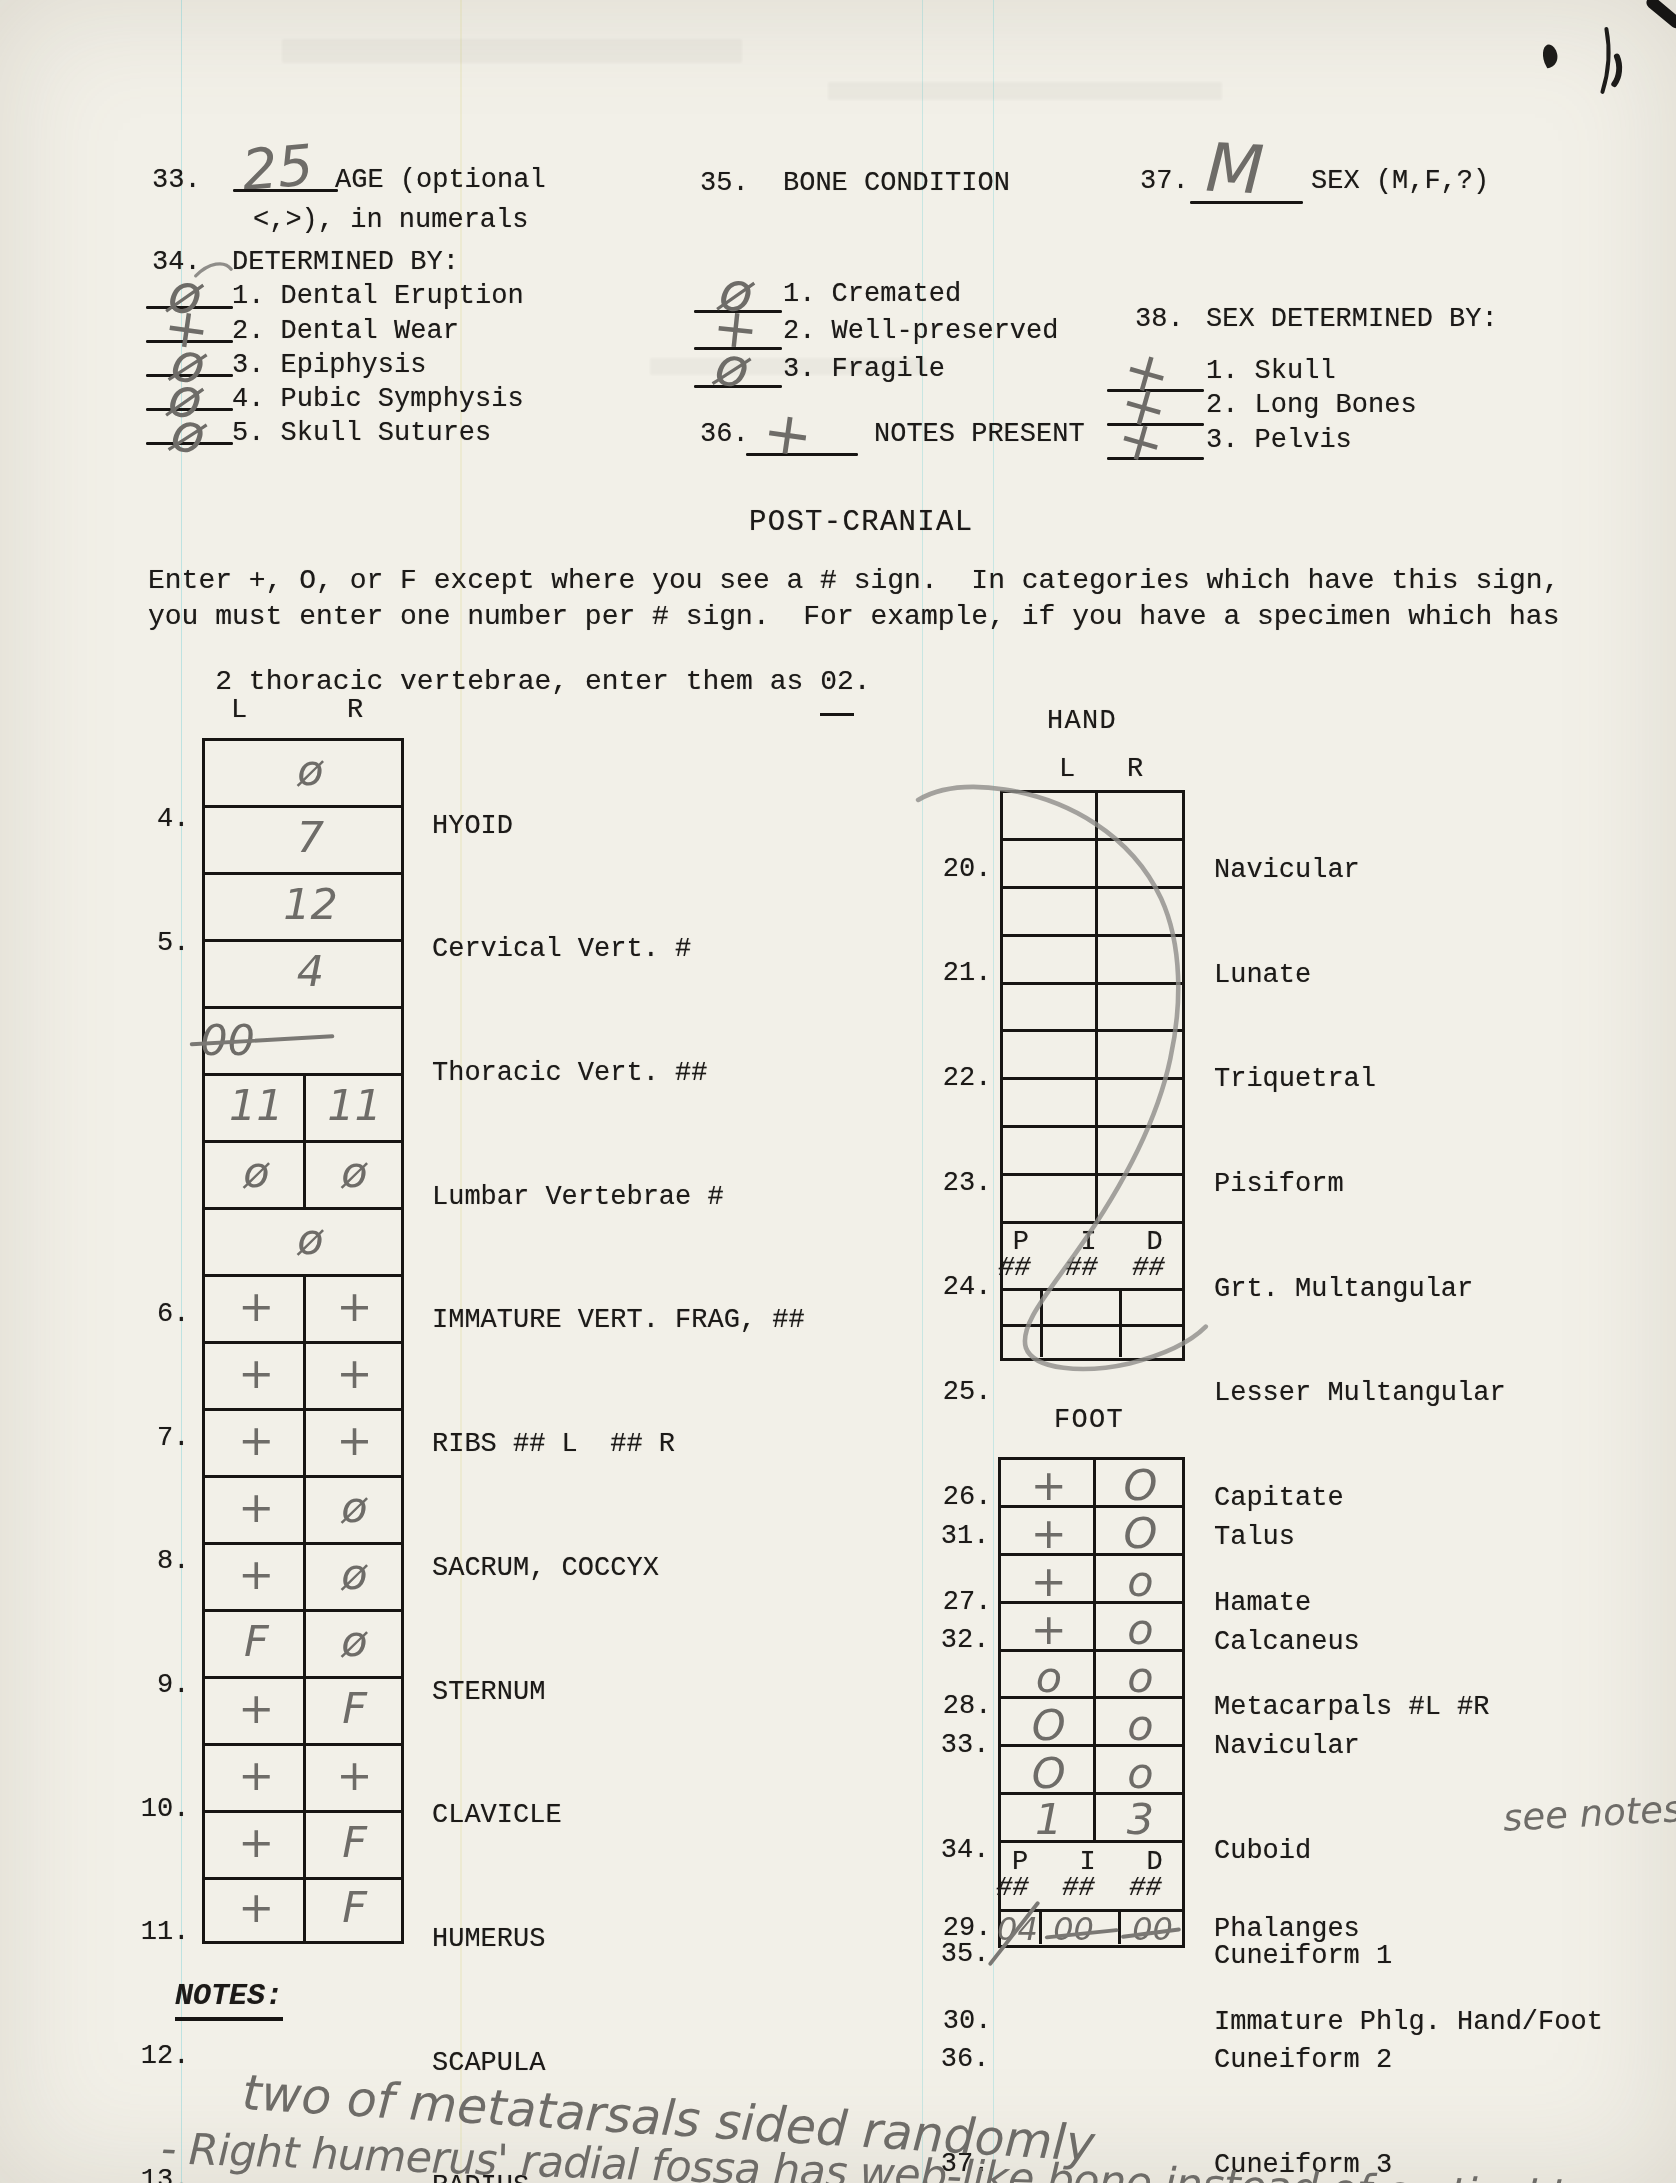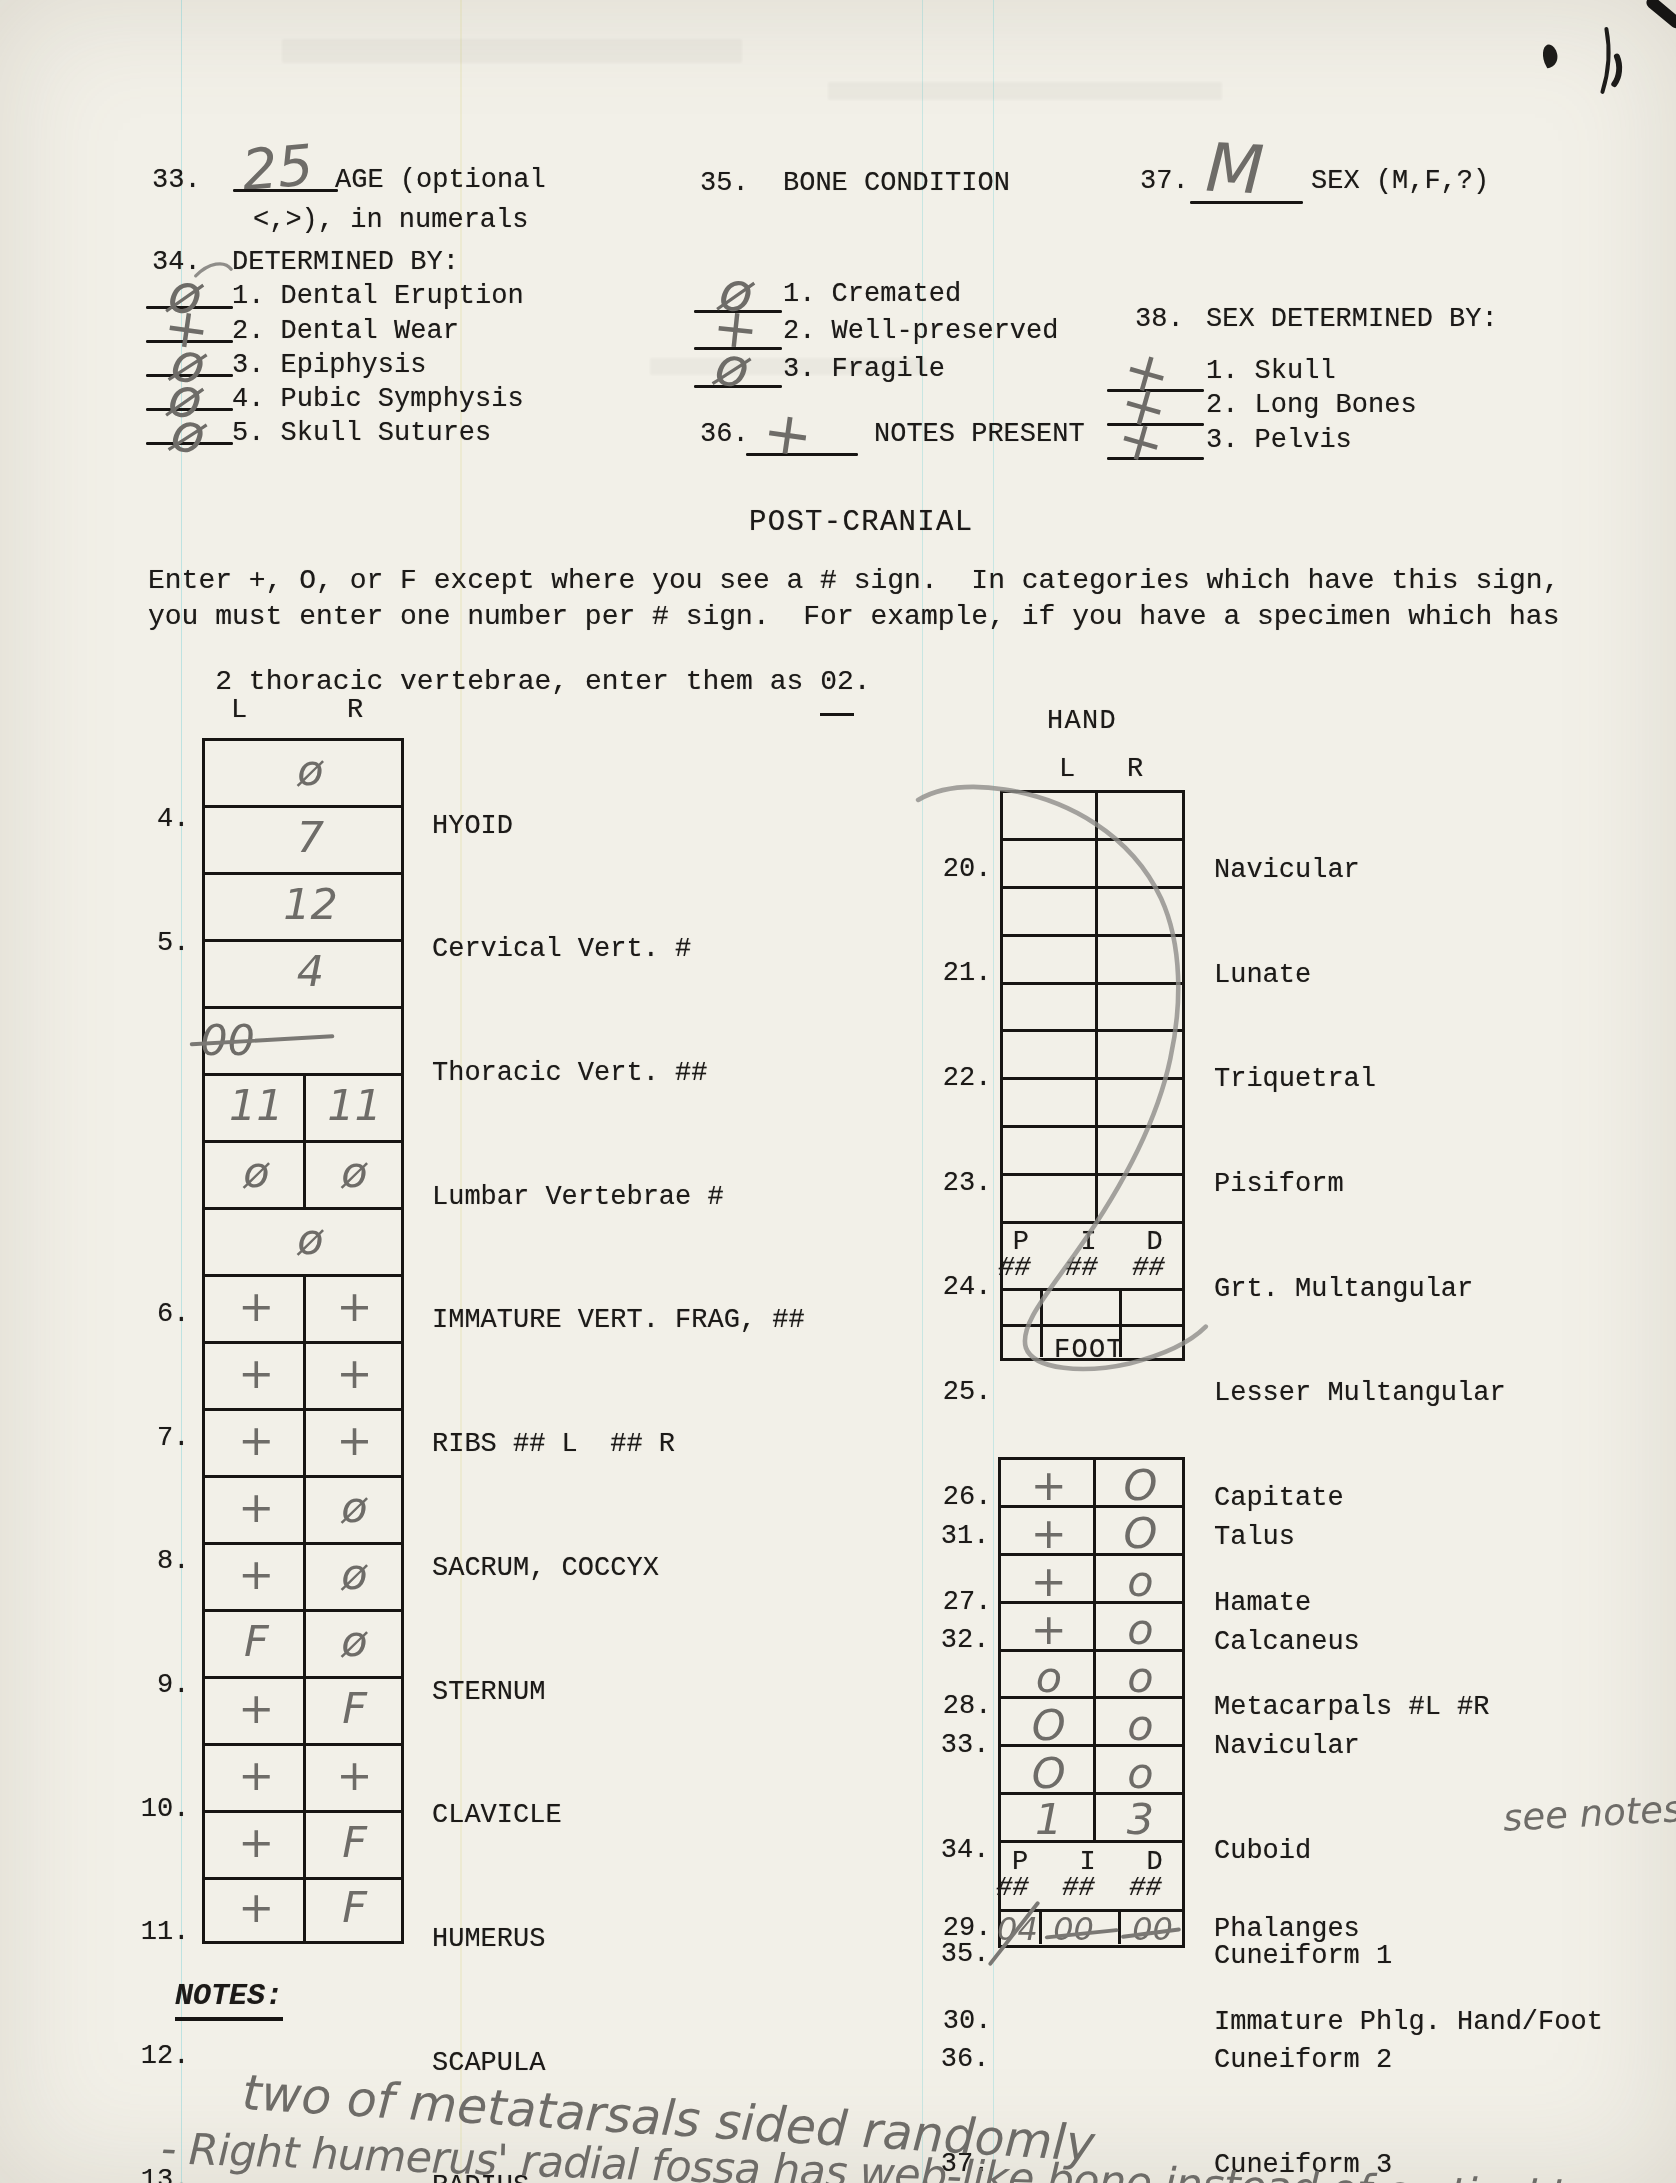--- a/index.html
+++ b/index.html
@@ -252,21 +252,21 @@
     <div style="height:48px;padding-top:9.2px;">Grt. Multangular</div>
     <div style="height:48px;padding-top:9.2px;">Lesser Multangular</div>
     <div style="height:48px;padding-top:9.2px;">Capitate</div>
     <div style="height:48px;padding-top:9.2px;">Hamate</div>
     <div style="height:48px;padding-top:9.2px;">Metacarpals #L #R</div>
     <div style="height:67px;"></div>
     <div style="height:36px;padding-top:2.6px;">Phalanges</div>
     <div style="height:36px;padding-top:2.6px;">Immature Phlg. Hand/Foot</div>
   </div>
 
-  <div class="tw" style="left:1054px;top:1336px;letter-spacing:1.3px;">FOOT</div>
+  <div class="tw" style="left:1054px;top:1406px;letter-spacing:1.3px;">FOOT</div>
 
   <div class="tbl" style="left:998px;top:1457px;width:187px;height:491px;">
     <div class="hl" style="top:45px;"></div>
     <div class="hl" style="top:93px;"></div>
     <div class="hl" style="top:141px;"></div>
     <div class="hl" style="top:189px;"></div>
     <div class="hl" style="top:236px;"></div>
     <div class="hl" style="top:284px;"></div>
     <div class="hl" style="top:332px;"></div>
     <div class="hl" style="top:380px;"></div>

